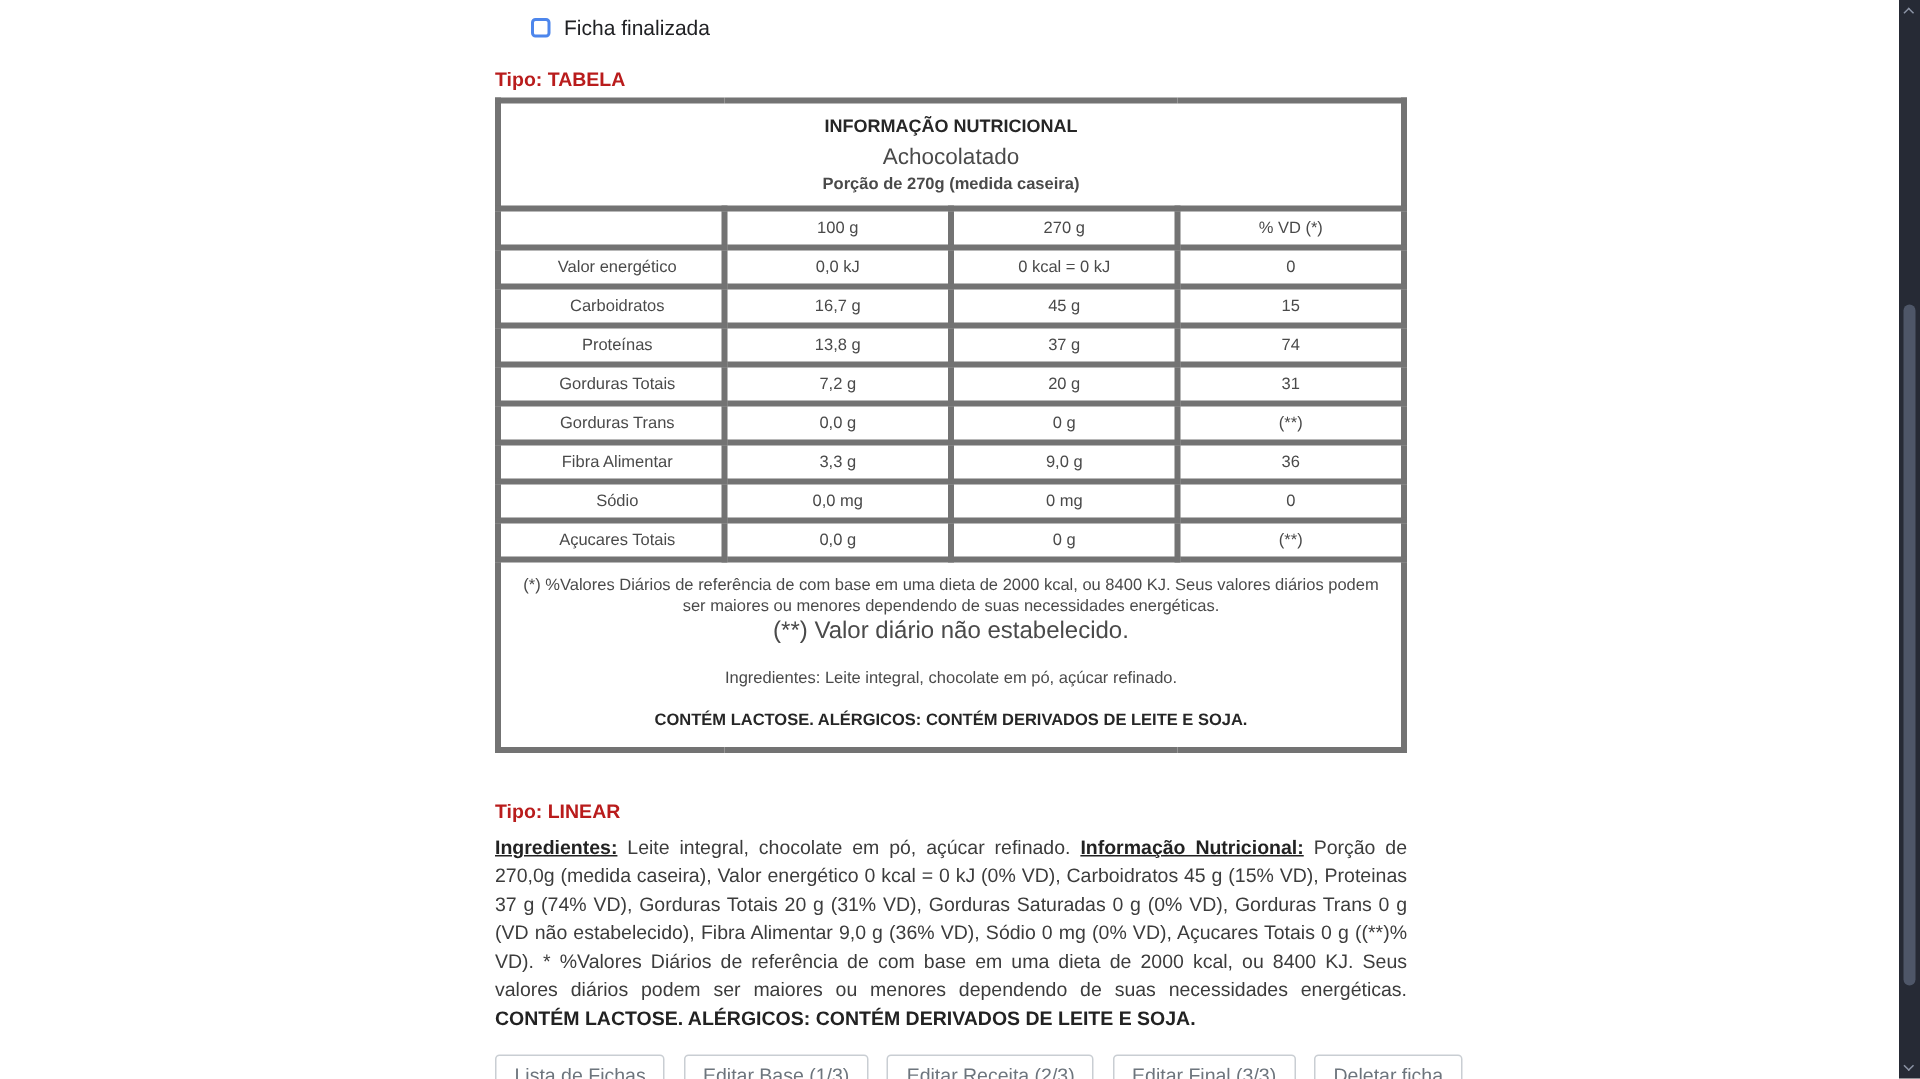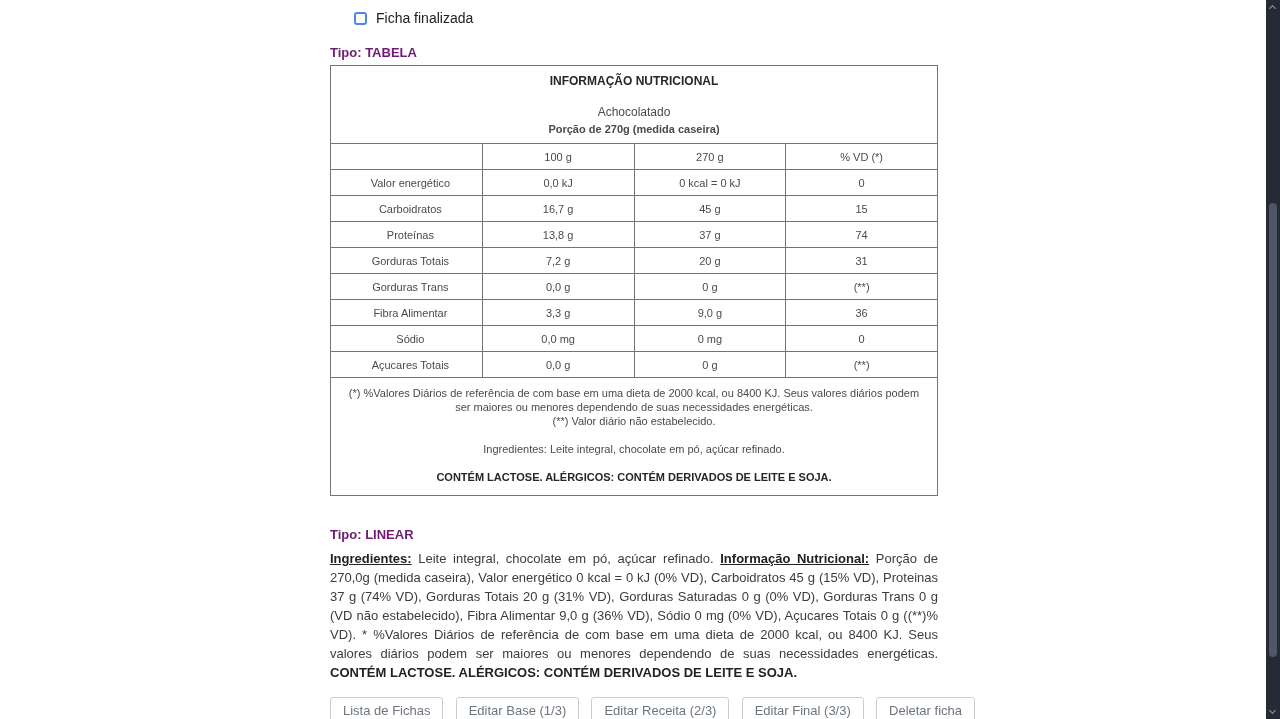--- a/index.html
+++ b/index.html
@@ -32,46 +32,46 @@
   }
   .checkbox-label {
     margin-left: 9px;
     font-size: 14px;
     color: #202124;
   }
   
   .tipo-label {
     font-size: 13px;
     font-weight: bold;
-    color: #701a75;
+    color: #b91c1c;
     margin-top: 19px;
     margin-bottom: 5px;
   }
   
   .nutri-table {
     border-collapse: collapse;
     width: 608px;
     table-layout: fixed;
     color: #4a4a4a;
   }
   .nutri-table td {
-    border: 1px solid #737373;
+    border: 4px solid #737373;
     font-size: 11px;
     text-align: center;
     vertical-align: middle;
   }
   .title-cell { height: 60px; padding: 8px 4px; }
   .t-title { font-size: 12px; font-weight: bold; color: #262626; }
-  .t-sub   { font-size: 12px; margin-top: 17px; }
+  .t-sub   { font-size: 15px; margin-top: 5px; }
   .t-por   { font-size: 11px; margin-top: 4px; font-weight: bold; }
   .hdr-row td, .data-row td { height: 26px; }
   .row-label { text-align: left; padding-left: 8px; }
   .footer-cell { padding: 9px 10px 12px 10px; }
   .f-note1 { font-size: 11px; line-height: 13.5px; }
-  .f-note2 { font-size: 11px; margin-top: 1px; }
+  .f-note2 { font-size: 16px; margin-top: 1px; }
   .f-ingr  { font-size: 11px; margin-top: 16px; }
   .f-allerg{ font-size: 11px; font-weight: bold; color: #262626; margin-top: 16px; }
   
   .linear-tipo { margin-top: 31px; }
   .linear-par {
     margin-top: 7px;
     width: 608px;
     font-size: 13px;
     line-height: 19px;
     text-align: justify;

